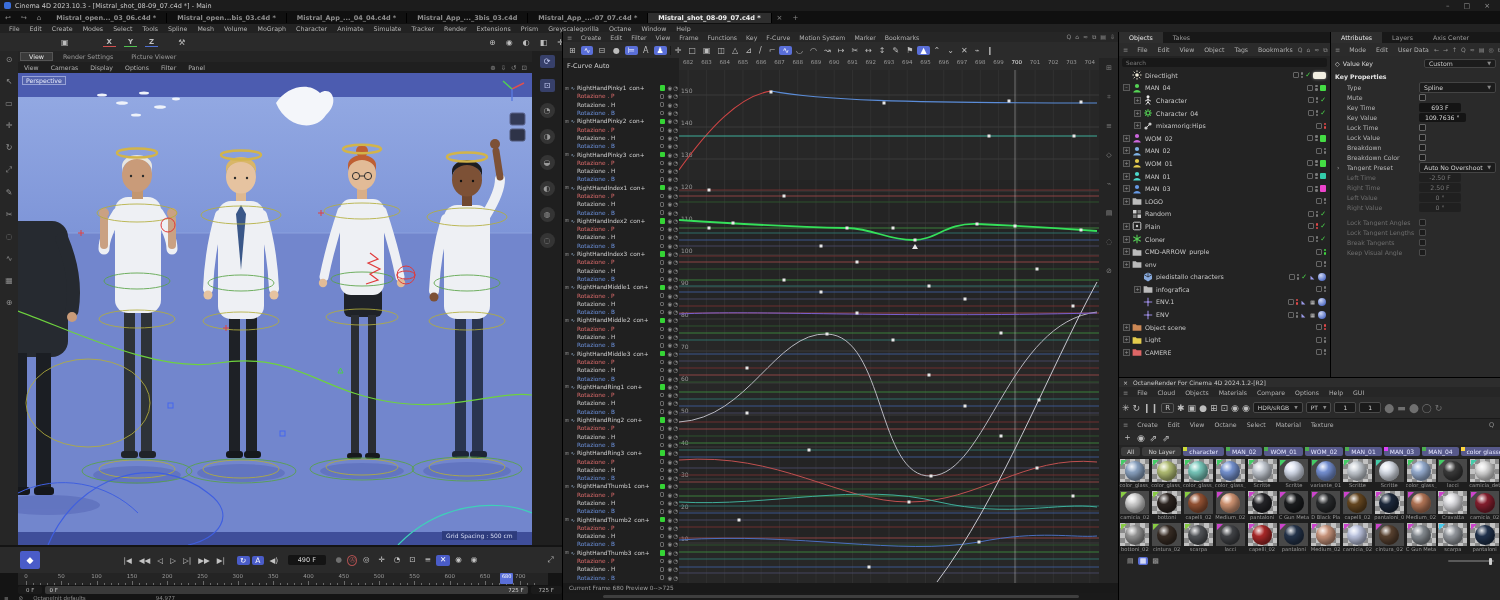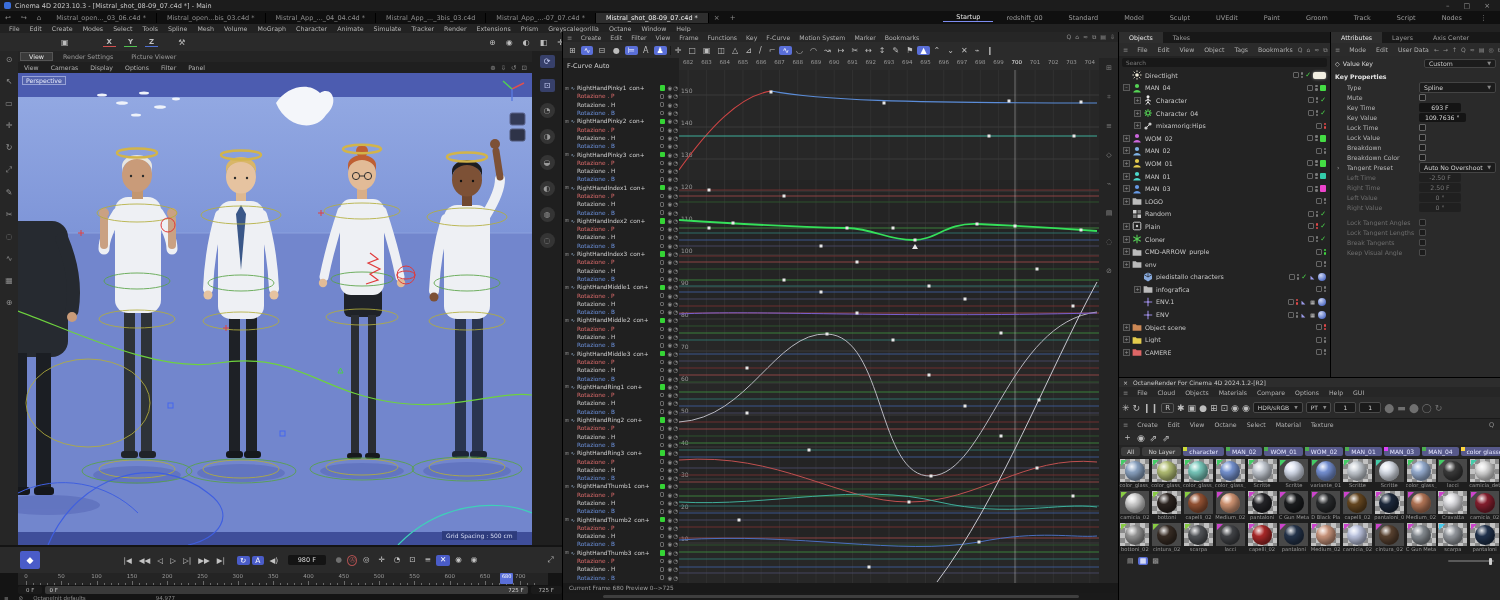--- a/index.html
+++ b/index.html
@@ -3,21 +3,21 @@
 <meta charset="utf-8">
 <style>
   html,body{margin:0;padding:0;background:#0d0d0d;}
   *{box-sizing:border-box;font-family:"DejaVu Sans",sans-serif;-webkit-font-smoothing:antialiased;}
   #app{position:relative;width:1500px;height:600px;background:#141414;overflow:hidden;color:#c0c0c0;}
   .abs{position:absolute;}
   
   #titlebar{left:0;top:0;width:1500px;height:11px;background:#1c1c1c;font-size:6.5px;color:#c8c8c8;display:flex;align-items:center;padding:0 4px;gap:4px;}
   #winbtns{margin-left:auto;display:flex;gap:14px;color:#9a9a9a;font-size:7px;padding-right:6px;}
   .navic{color:#8a8a8a;font-size:7px;padding:0 5px;}
-  .ftab{padding:1px 10px;color:#8f8f8f;border-right:1px solid #000;white-space:nowrap;}
+  .ftab{padding:1px 10px;color:#8f8f8f;border-right:1px solid #000;white-space:nowrap;font-weight:bold;}
   .ftab.active{background:#2e2e2e;color:#efefef;}
   .layouts{margin-left:auto;display:flex;gap:0;align-items:center;padding-right:8px;}
   .lay{padding:0 13px;color:#9a9a9a;white-space:nowrap;}
   .lay.active{color:#e8e8e8;border-bottom:1px solid #7d8cf0;}
   #menubar{left:0;top:24px;width:1500px;height:9px;background:#222;display:flex;align-items:center;font-size:6.3px;color:#b4b4b4;padding-left:4px;}
   .mi{padding:0 5px;white-space:nowrap;}
   
   #toolbar{left:0;top:33px;width:562px;height:18px;background:#2a2a2a;display:flex;align-items:center;gap:3px;padding-left:58px;font-size:8px;}
   .tbtn{color:#bdbdbd;padding:0 3px;font-size:8px;}
   .axisb{font-size:7px;font-weight:bold;padding:0 4px;border-bottom:1.5px solid;}
@@ -167,34 +167,20 @@
     <span id="filetabs" style="display:flex;height:13px;align-items:center;">
         <span class="ftab">Mistral_open..._03_06.c4d *</span>
         <span class="ftab">Mistral_open...bis_03.c4d *</span>
         <span class="ftab">Mistral_App_..._04_04.c4d *</span>
         <span class="ftab">Mistral_App_..._3bis_03.c4d</span>
         <span class="ftab">Mistral_App_...-07_07.c4d *</span>
         <span class="ftab active">Mistral_shot_08-09_07.c4d *</span>
       </span>
     <span class="navic">×</span>
     <span class="navic">+</span>
-    <span class="layouts" id="layouts">
-        <span class="lay active">Startup</span>
-        <span class="lay">redshift_00</span>
-        <span class="lay">Standard</span>
-        <span class="lay">Model</span>
-        <span class="lay">Sculpt</span>
-        <span class="lay">UVEdit</span>
-        <span class="lay">Paint</span>
-        <span class="lay">Groom</span>
-        <span class="lay">Track</span>
-        <span class="lay">Script</span>
-        <span class="lay">Nodes</span>
-        <span class="navic">⋮</span>
-      </span>
   </div>
 
   <div class="abs" id="menubar">
       <span class="mi">File</span>
       <span class="mi">Edit</span>
       <span class="mi">Create</span>
       <span class="mi">Modes</span>
       <span class="mi">Select</span>
       <span class="mi">Tools</span>
       <span class="mi">Spline</span>
@@ -468,21 +454,21 @@
         <span class="tico">▷</span>
         <span class="tico">▷|</span>
         <span class="tico">▶▶</span>
         <span class="tico">▶|</span>
       </span>
     <span id="animtoggles" style="display:flex;gap:2px;margin-left:8px;">
         <span class="tico on">↻</span>
         <span class="tico on">A</span>
         <span class="tico">◀)</span>
       </span>
-    <span id="framefield">980 F</span>
+    <span id="framefield">490 F</span>
     <span id="reccluster" style="display:flex;gap:2px;">
         <span class="tico" style="color: rgb(111, 111, 111);">●</span>
         <span class="tico" style="color: rgb(208, 96, 96); border: 1px solid rgb(176, 80, 80); border-radius: 50%; font-size: 6px; padding: 0px 1px;">Ⓐ</span>
         <span class="tico">◎</span>
         <span class="tico">✛</span>
         <span class="tico">◔</span>
         <span class="tico">⊡</span>
         <span class="tico">≡</span>
         <span class="tico on">✕</span>
         <span class="tico">◉</span>

